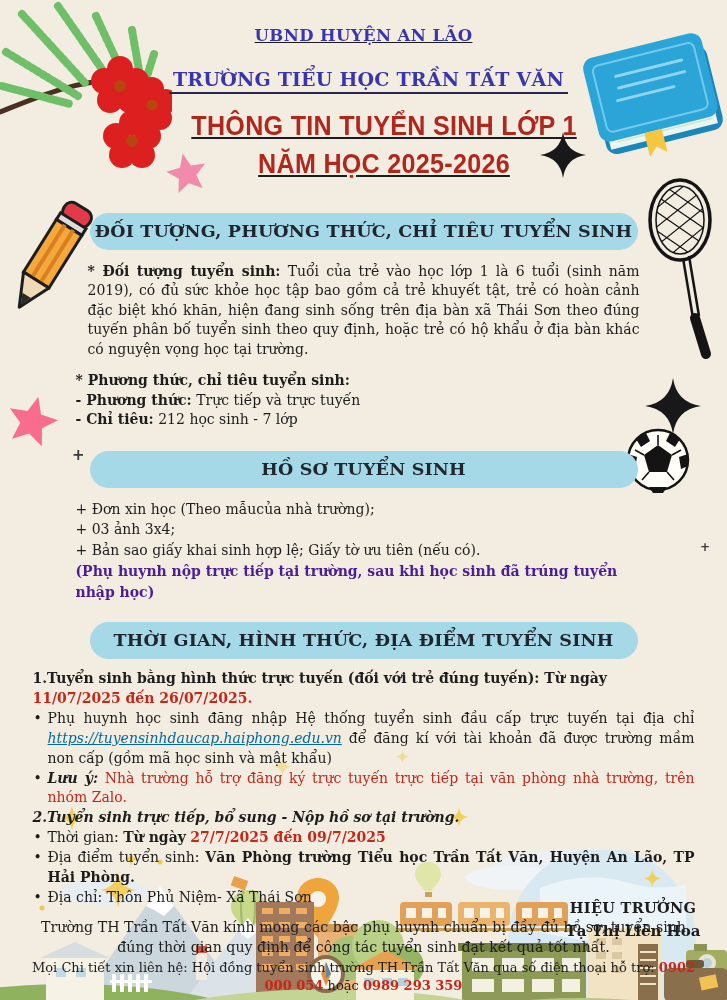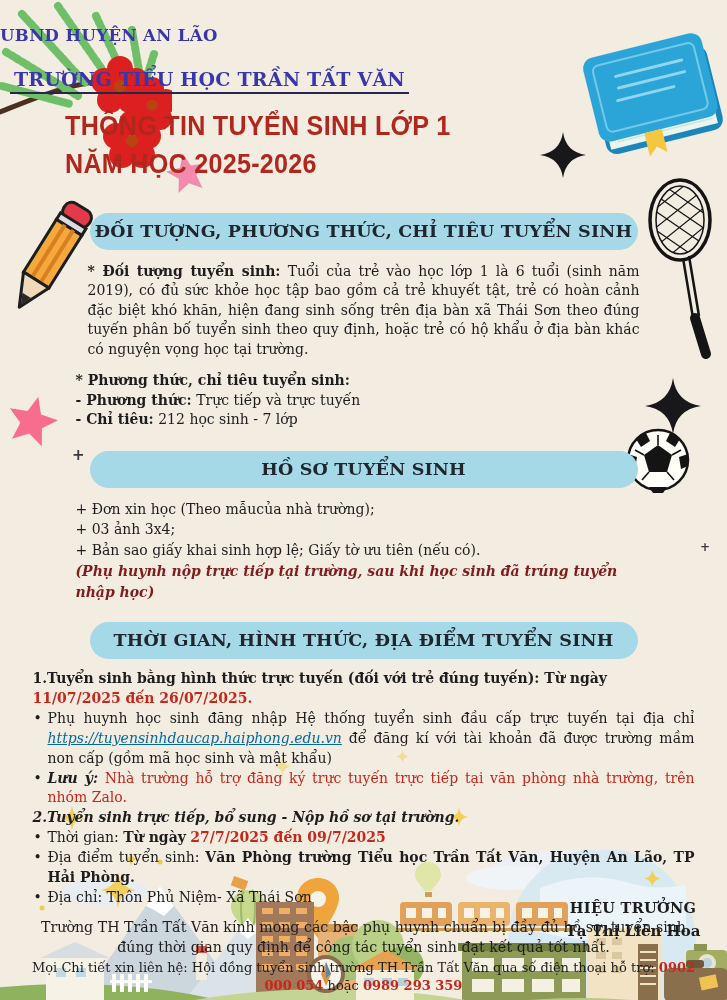--- a/index.html
+++ b/index.html
@@ -5,21 +5,21 @@
   html,body{margin:0;padding:0;}
   .poster{
     position:relative;width:727px;height:1000px;
     background:#f2ece1;overflow:hidden;
     font-family:"DejaVu Serif", serif;color:#1d1d1d;
   }
   .content{position:relative;z-index:2;}
   .deco{position:absolute;z-index:1;}
 
   
-  .hdr{padding-top:26px;}
+  .hdr{padding-top:26px;text-align:center;text-decoration:underline;}
   .org1{font-size:16.5px;font-weight:bold;color:#3936ac;letter-spacing:.4px;}
   .org2{display:inline-block;font-size:19px;font-weight:bold;color:#3936ac;
         border-bottom:2.5px solid #26264f;padding:2px 4px 2px;margin-top:2px;letter-spacing:.2px;margin-left:10px;}
   .title{margin-top:13px;font-family:"Liberation Sans", sans-serif;font-weight:bold;
          font-size:27px;line-height:38px;color:#b0271d;letter-spacing:.3px;padding-left:41px;}
   .title .tline{display:block;transform:scaleX(.93);}
 
   
   .pill{width:548px;margin:0 auto;background:#a6d9e8;border-radius:20px;
         text-align:center;font-weight:bold;font-size:17.5px;color:#20262e;
@@ -27,21 +27,21 @@
   .pill1{margin-top:30px;}
   .pill2{margin-top:21px;}
   .pill3{margin-top:20px;}
 
   
   .blk1{width:576px;margin:8px auto 0;font-size:14px;line-height:1.39;}
   .blk1 .just{text-align:justify;margin:12px;}
   .blk1 p{margin:0;}
   .blk2{width:576px;margin:11px auto 0;font-size:14px;line-height:1.48;}
   .blk2 p{margin:0;}
-  .note{color:#7f1d1d;font-style:italic;font-weight:bold;margin-top:2px;}
+  .note{color:#4c1d95;font-weight:bold;margin-top:2px;}
   .blk3{width:662px;margin:10px auto 0;font-size:14px;line-height:1.42;}
   .blk3 p{margin:0;}
   .sub-title{font-weight:bold;font-style:italic;}
   .sub-title.roman{font-style:normal;}
   .bullet{position:relative;padding-left:15px;text-align:justify;}
   .bullet::before{content:"•";position:absolute;left:1px;top:0;}
   .red{color:#c6271a;}
   .redb{color:#c6271a;font-weight:bold;}
   a.link{color:#0369a1;font-style:italic;}
   .mt6{margin-top:6px;}

